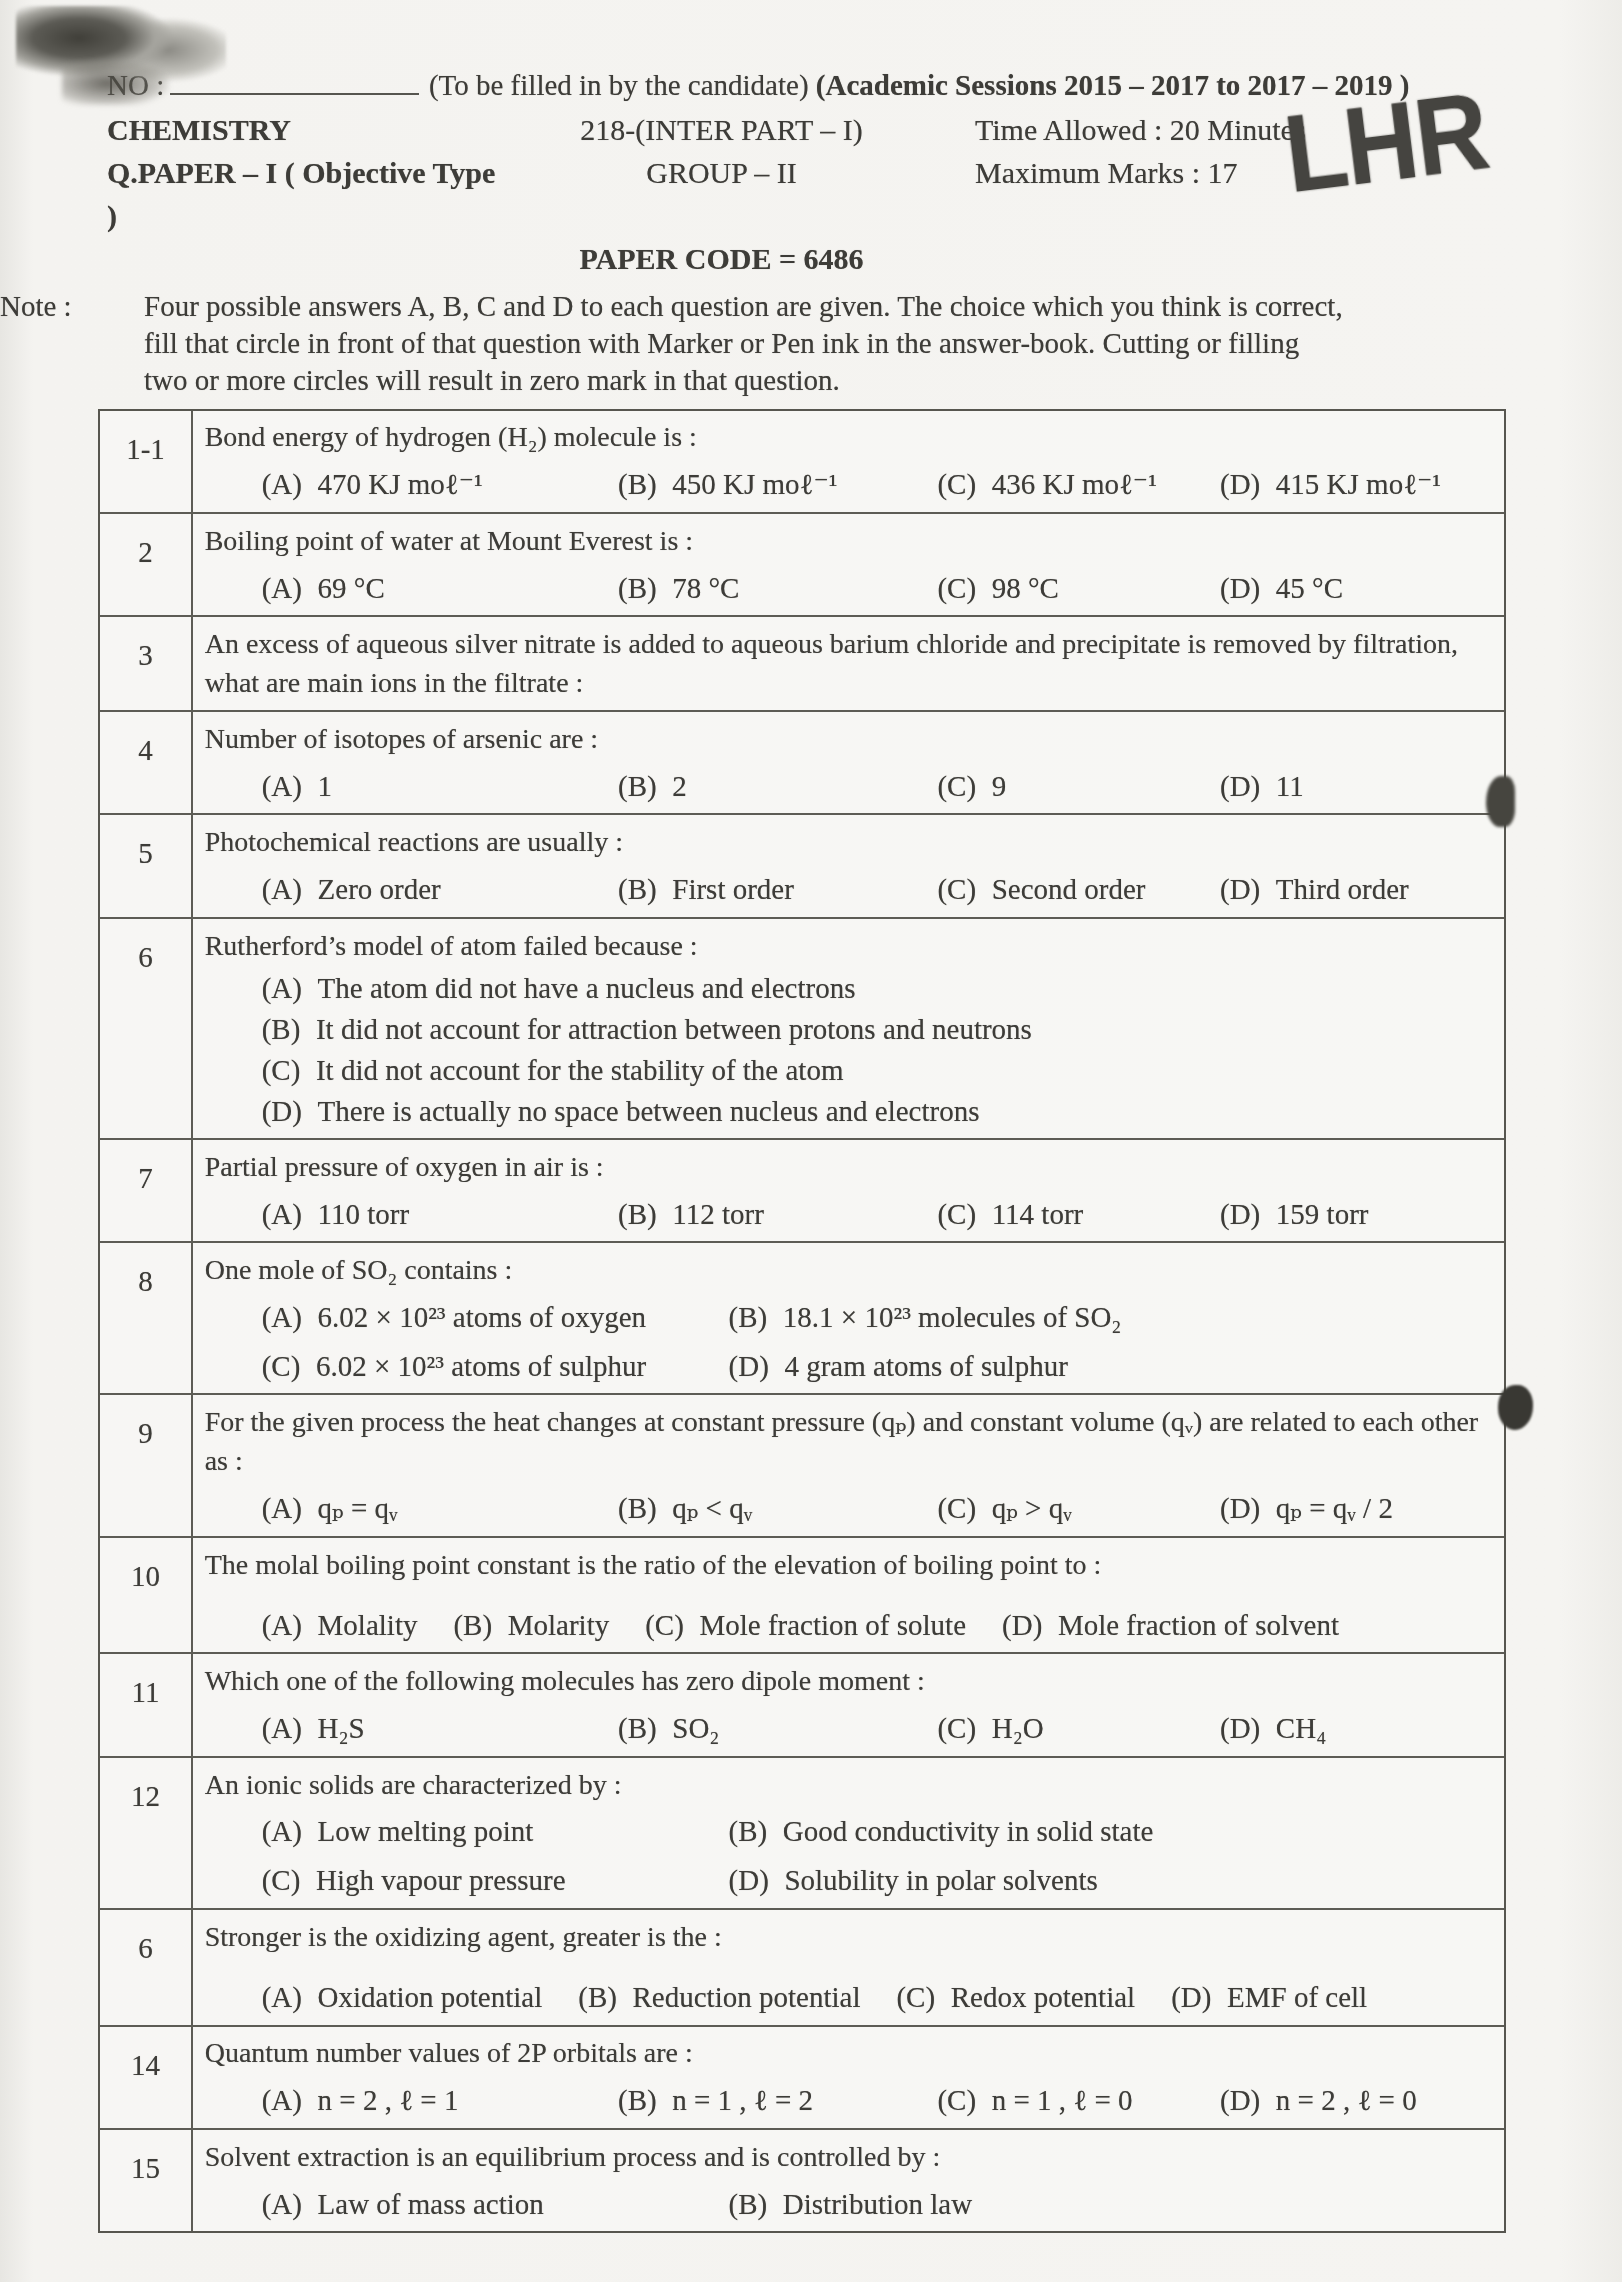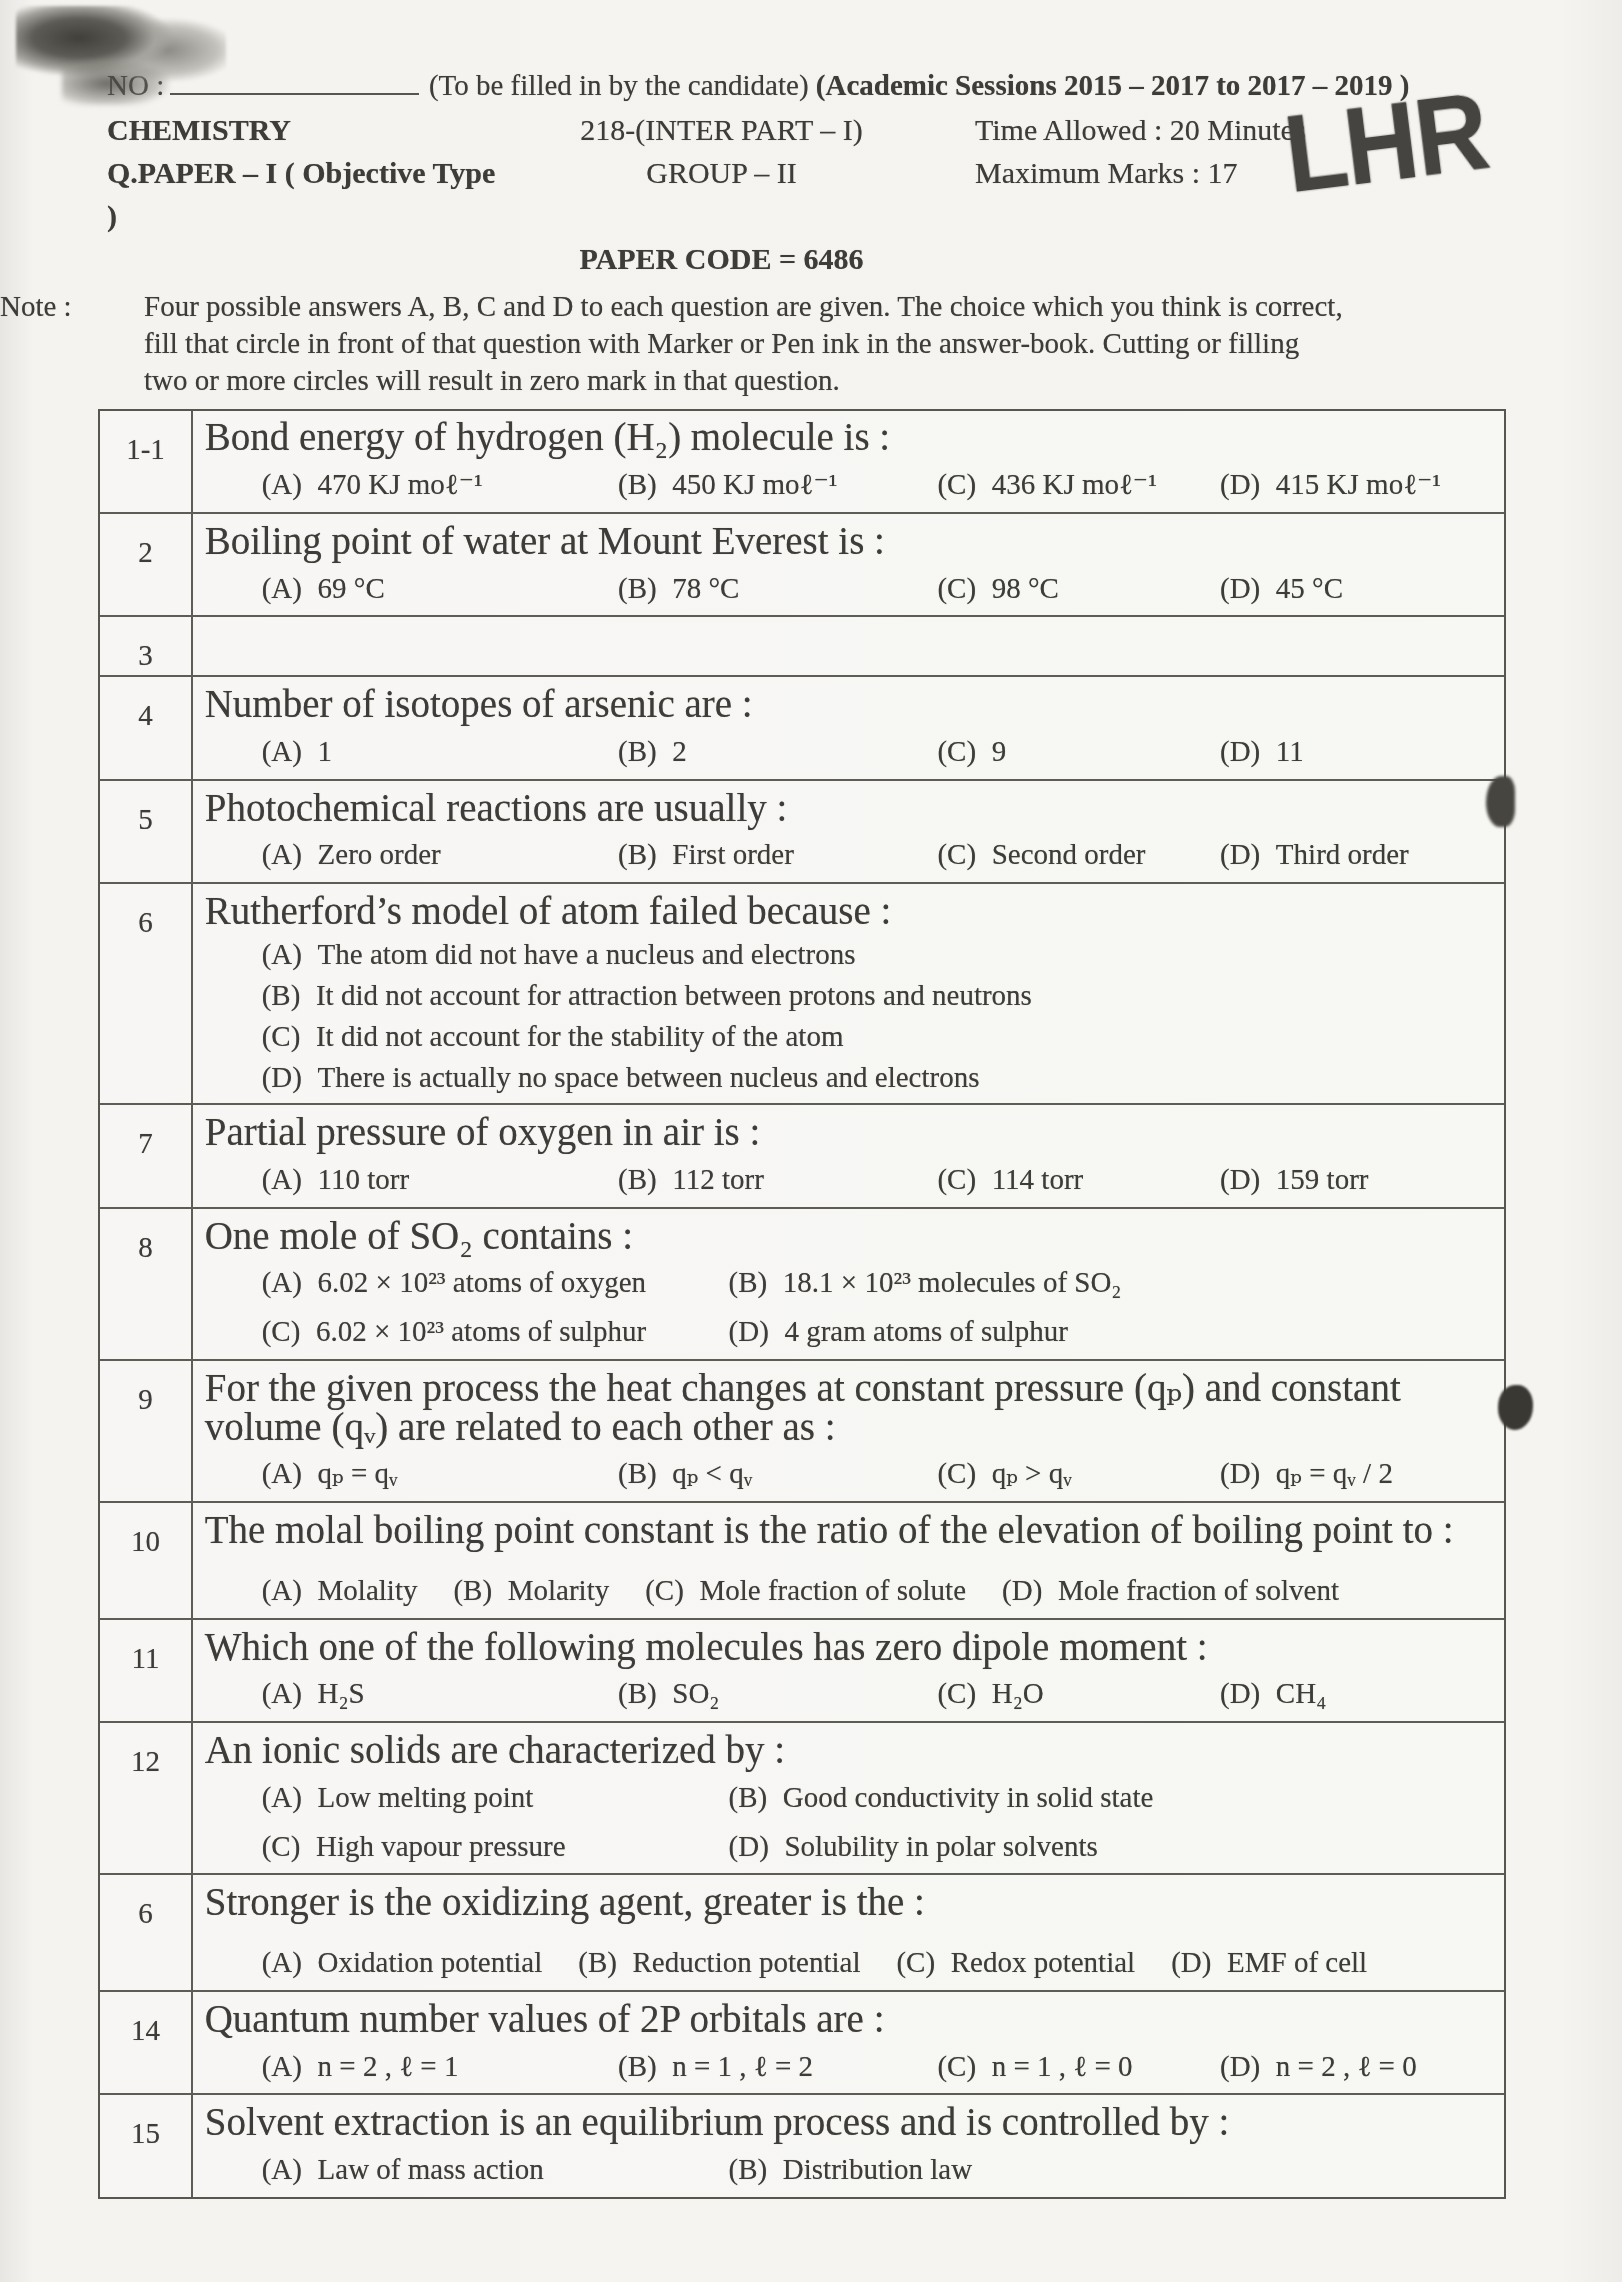--- a/index.html
+++ b/index.html
@@ -45,21 +45,21 @@
   .note-label{ width:144px; flex:0 0 144px; }
   .note-body{ flex:1; }
 
   
   .qtable{ margin-left:98px; width:1404px; border:2.4px solid #57564f; margin-top:9.8px;
     background:rgba(255,255,255,0.25);}
   .qrow{ display:grid; grid-template-columns:93px 1fr; border-bottom:2px solid #5d5c55;}
   .qrow:last-child{ border-bottom:none; }
   .qnum{ border-right:2px solid #5d5c55; text-align:center; padding-top:19px; font-size:29px; line-height:39px;}
   .qcontent{ padding:6.8px 13.7px 7.8px 11.7px; }
-  .qtext{ font-size:39px; line-height:39px; }
+  .qtext{ font-size:28px; line-height:39px; }
   .opts{ margin-top:8.8px; font-size:29px; line-height:39px; }
   .opt-label{ display:inline-block; margin-right:15.6px; }
   .opt{ white-space:nowrap; }
   .opts-four{ display:grid; grid-template-columns:29% 26% 23% 22%; padding-left:57px; }
   .opts-two{ display:grid; grid-template-columns:38% 62%; row-gap:9.8px; padding-left:57px; }
   .opts-stack .opt{ display:block; white-space:normal; line-height:37px; margin-top:3.9px; }
   .opts-stack{ margin-top:5.9px; padding-left:57px; }
   .opts-inline{ display:flex; gap:36px; padding-left:57px; margin-top:22px; }
 </style>
 </head>
@@ -115,20 +115,21 @@
             <span class="opt"><span class="opt-label">(B)</span><span class="opt-text">78 °C</span></span>
             <span class="opt"><span class="opt-label">(C)</span><span class="opt-text">98 °C</span></span>
             <span class="opt"><span class="opt-label">(D)</span><span class="opt-text">45 °C</span></span>
           </div>
     </div>
   </div>
 
   <div class="qrow">
     <div class="qnum">3</div>
     <div class="qcontent">
+      <div class="qtext">An excess of aqueous silver nitrate is added to aqueous barium chloride and precipitate is removed by filtration, what are main ions in the filtrate :</div>
     </div>
   </div>
 
   <div class="qrow">
     <div class="qnum">4</div>
     <div class="qcontent">
       <div class="qtext">Number of isotopes of arsenic are :</div>
       <div class="opts opts-four">
             <span class="opt"><span class="opt-label">(A)</span><span class="opt-text">1</span></span>
             <span class="opt"><span class="opt-label">(B)</span><span class="opt-text">2</span></span>

